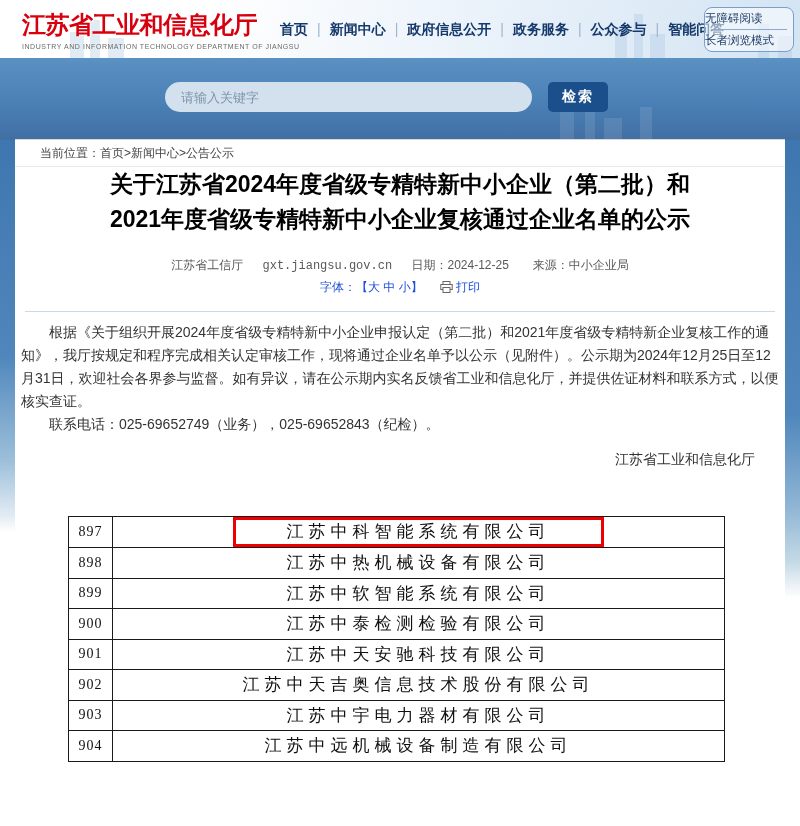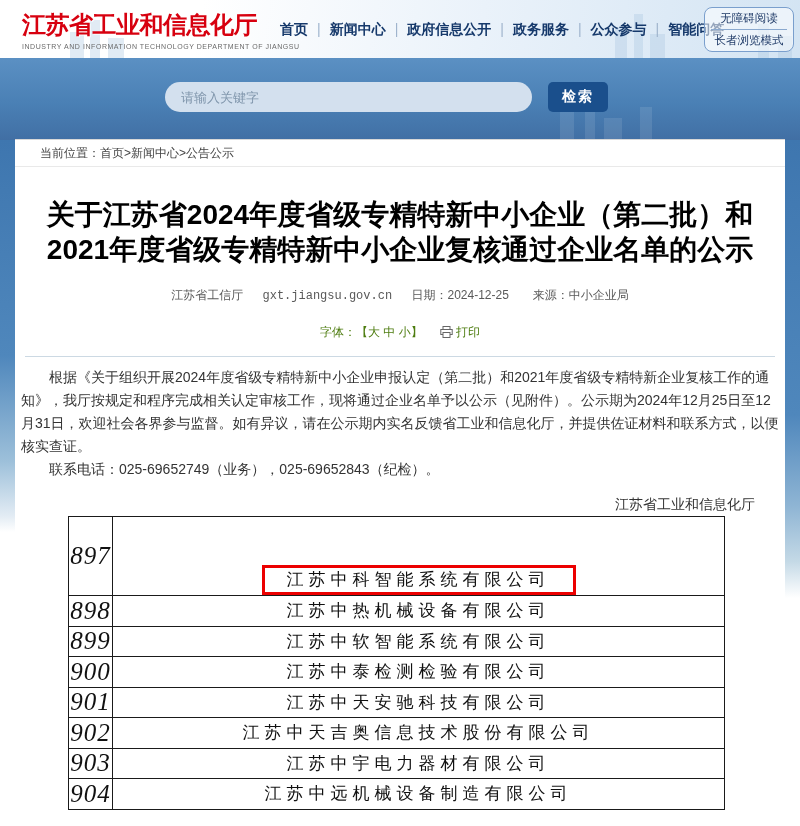--- a/index.html
+++ b/index.html
@@ -22,62 +22,62 @@
   
   .site-header { position:absolute; left:0; top:0; width:800px; height:58px; z-index:3; }
   .logo { position:absolute; left:22px; top:9px; }
   .logo-cn { font-size:24px; font-weight:bold; color:#d7000f; letter-spacing:-0.5px;
              text-shadow:1px 1px 0 rgba(255,255,255,.8); }
   .logo-en { margin-top:2px; font-size:7px; color:#6a6a6a; letter-spacing:.55px; }
   .main-nav { position:absolute; left:280px; top:21px; font-size:14px; font-weight:bold; color:#16396b; white-space:nowrap; }
   .main-nav a { color:#16396b; text-decoration:none; cursor:pointer; }
   .main-nav .sep { color:#9fb4cd; font-weight:normal; margin:0 9px; }
   .access-box { position:absolute; right:6px; top:7px; width:90px; border:1px solid #7a9fcd; border-radius:8px;
-                background:rgba(255,255,255,.55); text-align:center; color:#1f3a67; font-size:11.5px; z-index:4; }
+                background:rgba(255,255,255,.55); color:#1f3a67; font-size:11.5px; z-index:4; }
   .access-box .row { line-height:21px; cursor:pointer; white-space:nowrap; }
   .access-divider { height:0; border-top:1px solid #8aa9cf; margin:0 6px; }
 
   
   .search-area { position:absolute; left:165px; top:82px; display:flex; align-items:center; z-index:3; }
   .search-input { width:367px; height:30px; border:none; outline:none; border-radius:15px;
                   background:#d3e0ee; padding:0 16px; font-size:13px; color:#41536b;
                   font-family:"Liberation Sans",sans-serif; }
   .search-input::placeholder { color:#8096ac; }
   .search-btn { margin-left:16px; width:60px; height:30px; border:none; border-radius:5px; background:#1a4f8c;
                 color:#fff; font-size:14px; font-weight:bold; cursor:pointer; letter-spacing:2px;
                 font-family:Liberation Serif, serif; }
 
   
   .content { position:absolute; left:15px; top:139px; width:770px; height:687px; background:#fff; z-index:2; }
   .breadcrumb { height:28px; line-height:27px; padding-left:25px; font-size:12px; color:#454545;
                 border-top:1px solid #d8d8d8; border-bottom:1px solid #e9e9e9; }
-  .title { margin-top:30px; text-align:center; font-size:28px; font-weight:bold; color:#000; line-height:35px; }
+  .title { text-align:center; font-size:23px; font-weight:bold; color:#000; line-height:35px; }
   .meta1 { margin-top:20px; text-align:center; font-size:12px; color:#595959; }
   .meta1 span { margin:0 8px; }
   .meta1 .site { font-family:"Liberation Mono","DejaVu Sans Mono",monospace; }
-  .meta2 { margin-top:20px; text-align:center; font-size:12px; color:#4d7c0f; }
+  .meta2 { margin-top:5px; text-align:center; font-size:12px; color:#1d4ed8; }
   .meta2 .fontsel { margin-right:14px; cursor:pointer; }
   .print-icon { display:inline-block; vertical-align:-2px; margin-right:3px; cursor:pointer; }
   .divider { margin:15px 10px 0 10px; border-top:1px solid #ccd9e3; }
 
   .body-text { margin:9px 6px 0 6px; font-size:14px; line-height:23px; color:#333; }
   .body-text p { margin:0; }
   .body-text .indent { text-indent:2em; }
   .body-text .attach2 { padding-left:74px; }
 
   .signature { margin:13px 30px 0 0; text-align:right; font-size:14px; color:#333; }
   .signature .sig-inner { display:inline-block; text-align:center; line-height:20px; }
 
   
   .company-table { position:absolute; left:53px; top:377px; width:657px; border-collapse:collapse;
                    font-family:"Liberation Serif","DejaVu Serif",serif; }
   .company-table td { border:1.6px solid #1a1a1a; height:30.5px; text-align:center; vertical-align:middle; }
-  .td-no { width:44px; font-size:25px; color:#111; letter-spacing:1px;font-style:italic; }
+  .td-no { width:44px; font-size:14px; color:#111; letter-spacing:1px; }
   .td-company { font-size:17px; color:#111; letter-spacing:5px; }
-  .hl-box { display:inline-block; width:314px; border:3px solid #ec0000; line-height:22px; padding:1px 0;margin-top:48px; }
+  .hl-box { display:inline-block; width:371px; border:3px solid #ec0000; line-height:22px; padding:1px 0; }
 </style>
 </head>
 <body>
 
 <div class="page">
 
   <div class="sky">
     <div class="bldg" style="left:70px;width:14px;height:26px;"></div>
     <div class="bldg" style="left:90px;width:10px;height:38px;"></div>
     <div class="bldg" style="left:108px;width:16px;height:20px;"></div>

